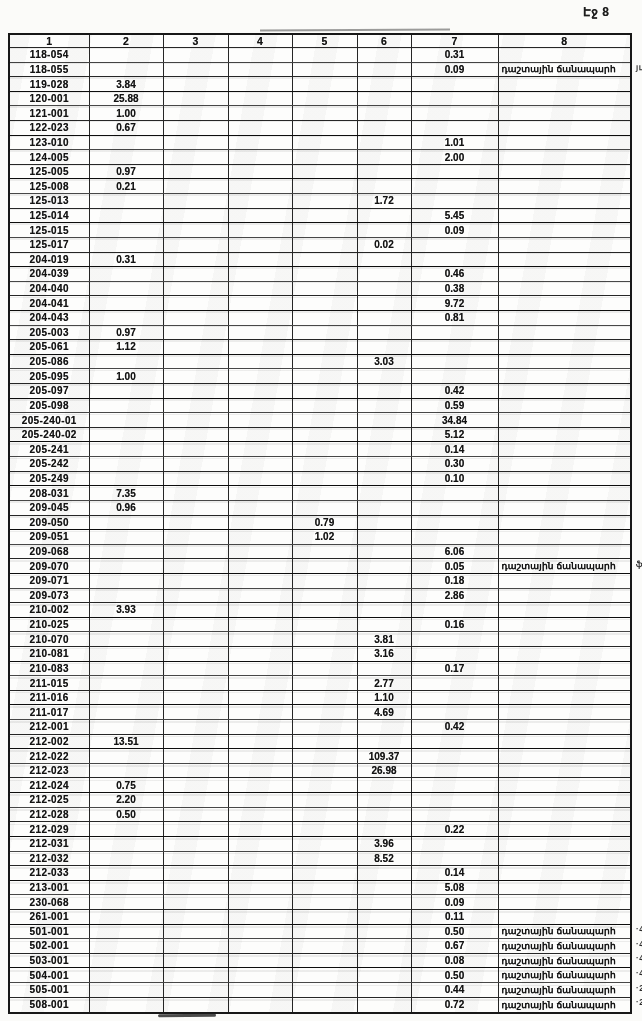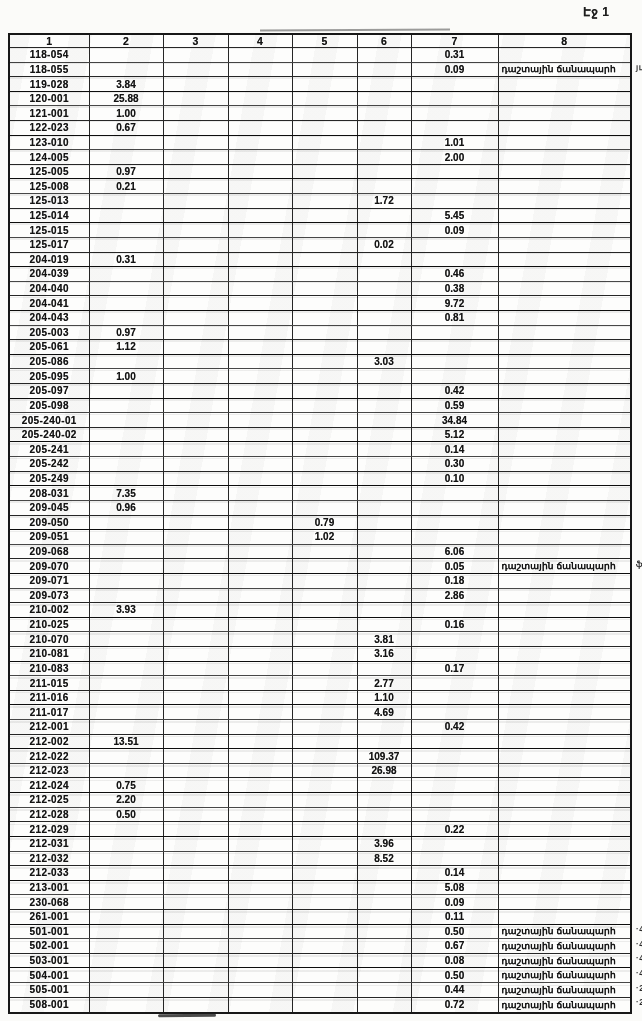--- a/index.html
+++ b/index.html
@@ -63,21 +63,21 @@
     opacity:.85;
   }
   .smudge-top{
     position:absolute;left:260px;top:29px;width:190px;height:2px;
     background:#3c3c3c;opacity:.5;transform:rotate(-0.3deg);
   }
 </style>
 </head>
 <body>
 
-<div class="page-label">Էջ 1</div>
+<div class="page-label">Էջ 8</div>
 
 <div class="smudge-top"></div>
 
 <div class="scan-table-wrap">
   <table class="scan-table">
     <colgroup>
         <col style="width: 80px;">
         <col style="width: 74px;">
         <col style="width: 65px;">
         <col style="width: 64px;">

